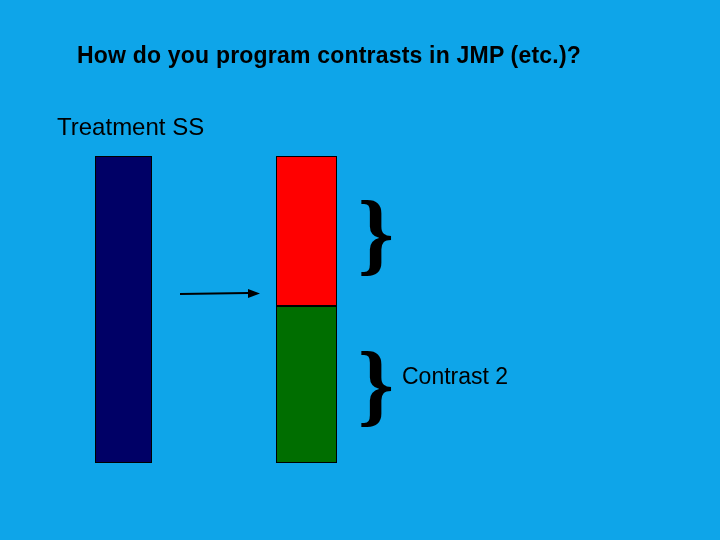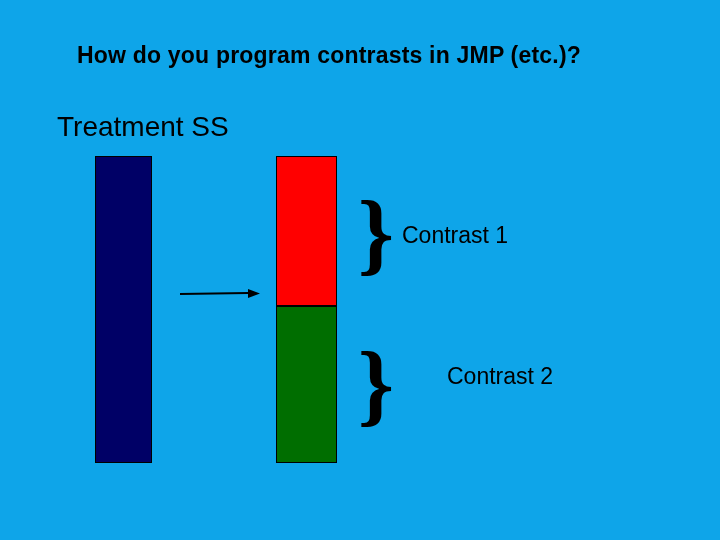--- a/index.html
+++ b/index.html
@@ -23,21 +23,21 @@
     font-size: 23px;
     font-weight: bold;
     line-height: 28px;
     white-space: nowrap;
     letter-spacing: 0.2px;
   }
   .subtitle {
     position: absolute;
     left: 57px;
     top: 113px;
-    font-size: 28px;
+    font-size: 24px;
     font-weight: normal;
     line-height: 28px;
     white-space: nowrap;
   }
   .bar-total {
     position: absolute;
     left: 95px;
     top: 156px;
     width: 55px;
     height: 305px;
@@ -82,21 +82,21 @@
   .brace-1 { top: 186px; }
   .brace-2 { top: 337px; }
   .contrast-label {
     position: absolute;
     left: 402px;
     font-size: 23px;
     line-height: 28px;
     white-space: nowrap;
   }
   .contrast-label-1 { top: 221px; }
-  .contrast-label-2 { top: 362px; margin-left: 45px; }
+  .contrast-label-2 { top: 362px; }
 </style>
 </head>
 <body>
 
 <div class="slide">
 
   <div class="slide-title">How do you program contrasts in JMP (etc.)?</div>
 
   <div class="subtitle">Treatment SS</div>
 
@@ -109,19 +109,18 @@
     </svg>
   </div>
 
   <div class="bar-stacked">
     <div class="segment-top" style="background-color: rgb(255, 0, 0);"></div>
     <div class="segment-bottom" style="background-color: rgb(0, 110, 0);"></div>
   </div>
 
   <div class="brace brace-1">}</div>
 
-  <div class="contrast-label contrast-label-1">Contrast 1</div>
 
   <div class="brace brace-2">}</div>
 
   <div class="contrast-label contrast-label-2">Contrast 2</div>
 
 </div>
 
 </body></html>

